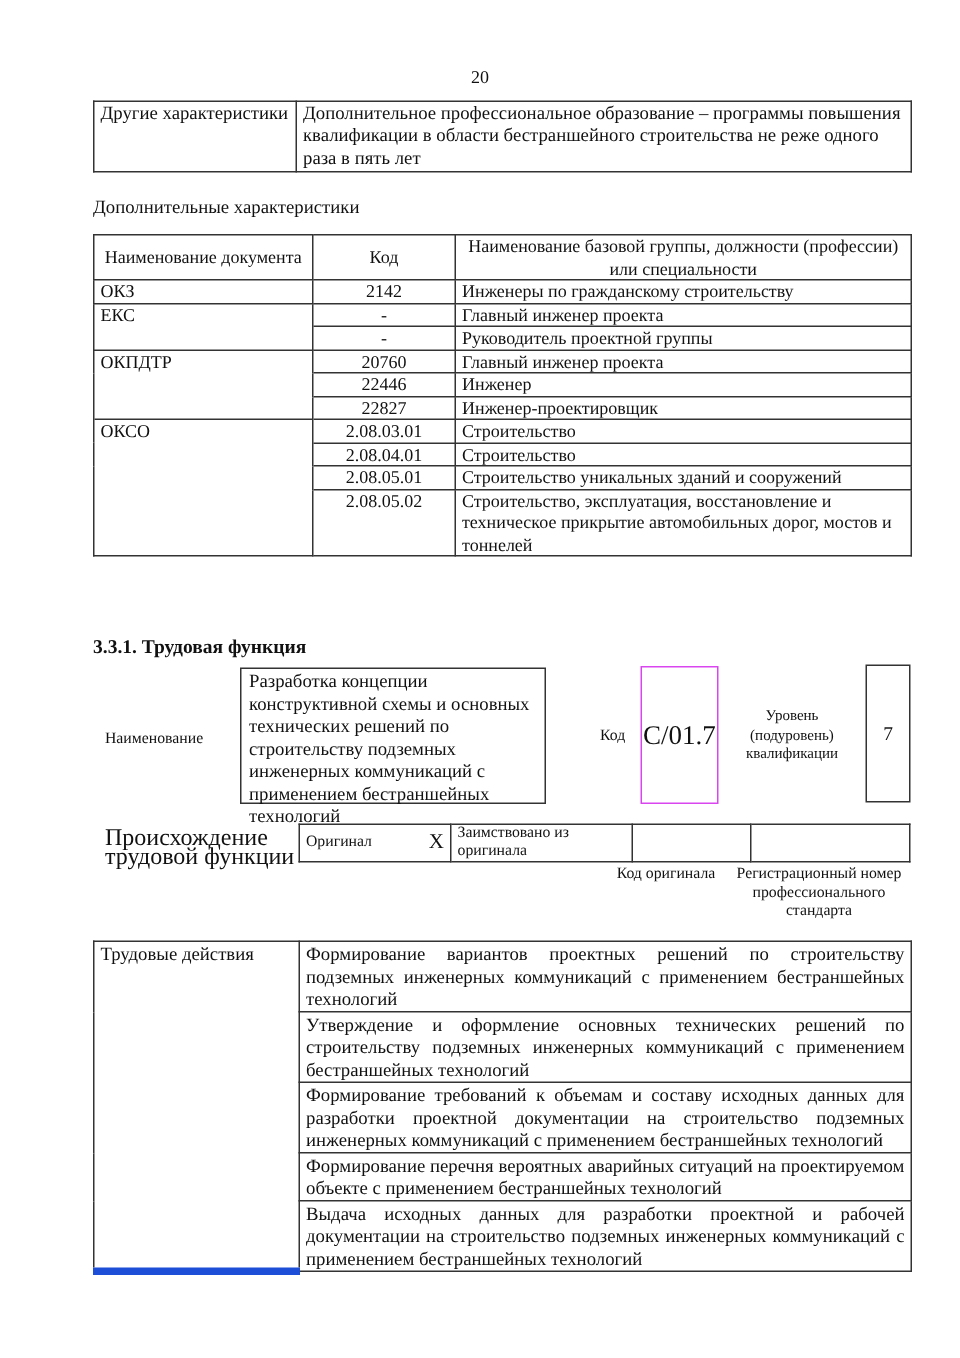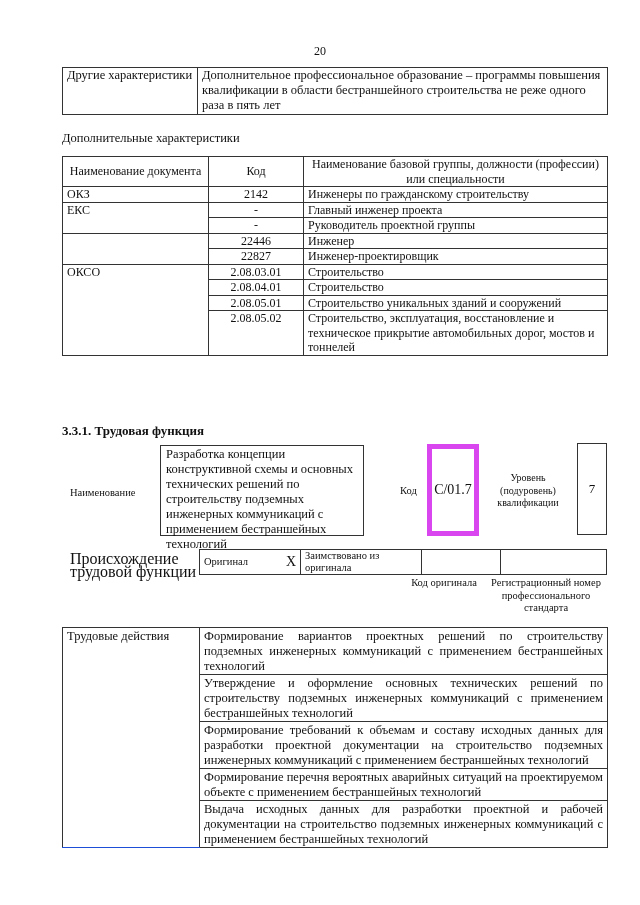--- a/index.html
+++ b/index.html
@@ -24,39 +24,39 @@
   .add-table td.nob { border-top: none; border-bottom: none; }
   .add-table td.nobt { border-top: none; }
   .add-table td.nobb { border-bottom: none; }
 
   .sec-title { left: 62px; top: 423px; font-size: 13px; font-weight: bold; }
 
   .lbl-name { left: 70px; top: 487px; font-size: 10.5px; }
   .box-name { left: 160px; top: 445px; width: 204px; height: 91px; border: 1px solid #333;
               font-size: 12.5px; line-height: 15px; padding: 1px 5px; box-sizing: border-box; }
   .lbl-code { left: 400px; top: 485px; font-size: 10.5px; }
-  .box-code { left: 427px; top: 444px; width: 52px; height: 92px; border: 5px solid #d946ef;
-              font-size: 14px; display: flex; align-items: center; justify-content: center; box-sizing: border-box; }
+  .box-code { left: 427px; top: 444px; width: 52px; height: 92px; border: 1px solid #d946ef;
+              font-size: 18px; display: flex; align-items: center; justify-content: center; box-sizing: border-box; }
   .lbl-level { left: 488px; top: 472px; width: 80px; text-align: center; font-size: 10px; line-height: 12.5px; }
   .box-level { left: 577px; top: 443px; width: 30px; height: 92px; border: 1px solid #333;
                font-size: 13px; display: flex; align-items: center; justify-content: center; box-sizing: border-box; }
 
   .lbl-origin { left: 70px; top: 553px; width: 130px; font-size: 16px; line-height: 12.5px; }
   .origin-table { left: 199px; top: 549px; width: 408px; font-size: 10.5px; }
   .origin-table td { height: 24px; vertical-align: middle; line-height: 12px; }
   .origin-table td.o1 { width: 70px; border-right: none; }
   .origin-table td.o2 { width: 14px; font-size: 14px; border-left: none; text-align: right; }
   .origin-table td.o3 { width: 112px; }
   .origin-table td.o4 { width: 70px; }
   .lbl-orig-code { left: 405px; top: 577px; width: 78px; text-align: center; font-size: 10.5px; line-height: 12.5px; }
   .lbl-reg { left: 484px; top: 577px; width: 124px; text-align: center; font-size: 10.5px; line-height: 12.5px; }
 
   .actions-table { left: 62px; top: 627px; width: 546px; font-size: 12.5px; }
   .actions-table td { line-height: 15px; padding: 1px 4px 0 4px; }
-  .actions-table td.head { width: 128px; border-bottom: 1px solid #1d4ed8; }
+  .actions-table td.head { width: 128px; border-bottom: 5px solid #1d4ed8; }
   .actions-table td.item { text-align: justify; }
 </style>
 </head>
 <body>
 
 <div class="abs page-num">20</div>
 
 <table class="abs other-table">
   <tbody>
       <tr>
@@ -82,20 +82,25 @@
   </tr>
   <tr>
     <td class="doc nobb">ЕКС</td>
     <td class="code">-</td>
     <td>Главный инженер проекта</td>
   </tr>
   <tr>
     <td class="doc nobt"></td>
     <td class="code">-</td>
     <td>Руководитель проектной группы</td>
+  </tr>
+  <tr>
+    <td class="doc nobb">ОКПДТР</td>
+    <td class="code">20760</td>
+    <td>Главный инженер проекта</td>
   </tr>
   <tr>
     <td class="doc nob"></td>
     <td class="code">22446</td>
     <td>Инженер</td>
   </tr>
   <tr>
     <td class="doc nob"></td>
     <td class="code">22827</td>
     <td>Инженер-проектировщик</td>

